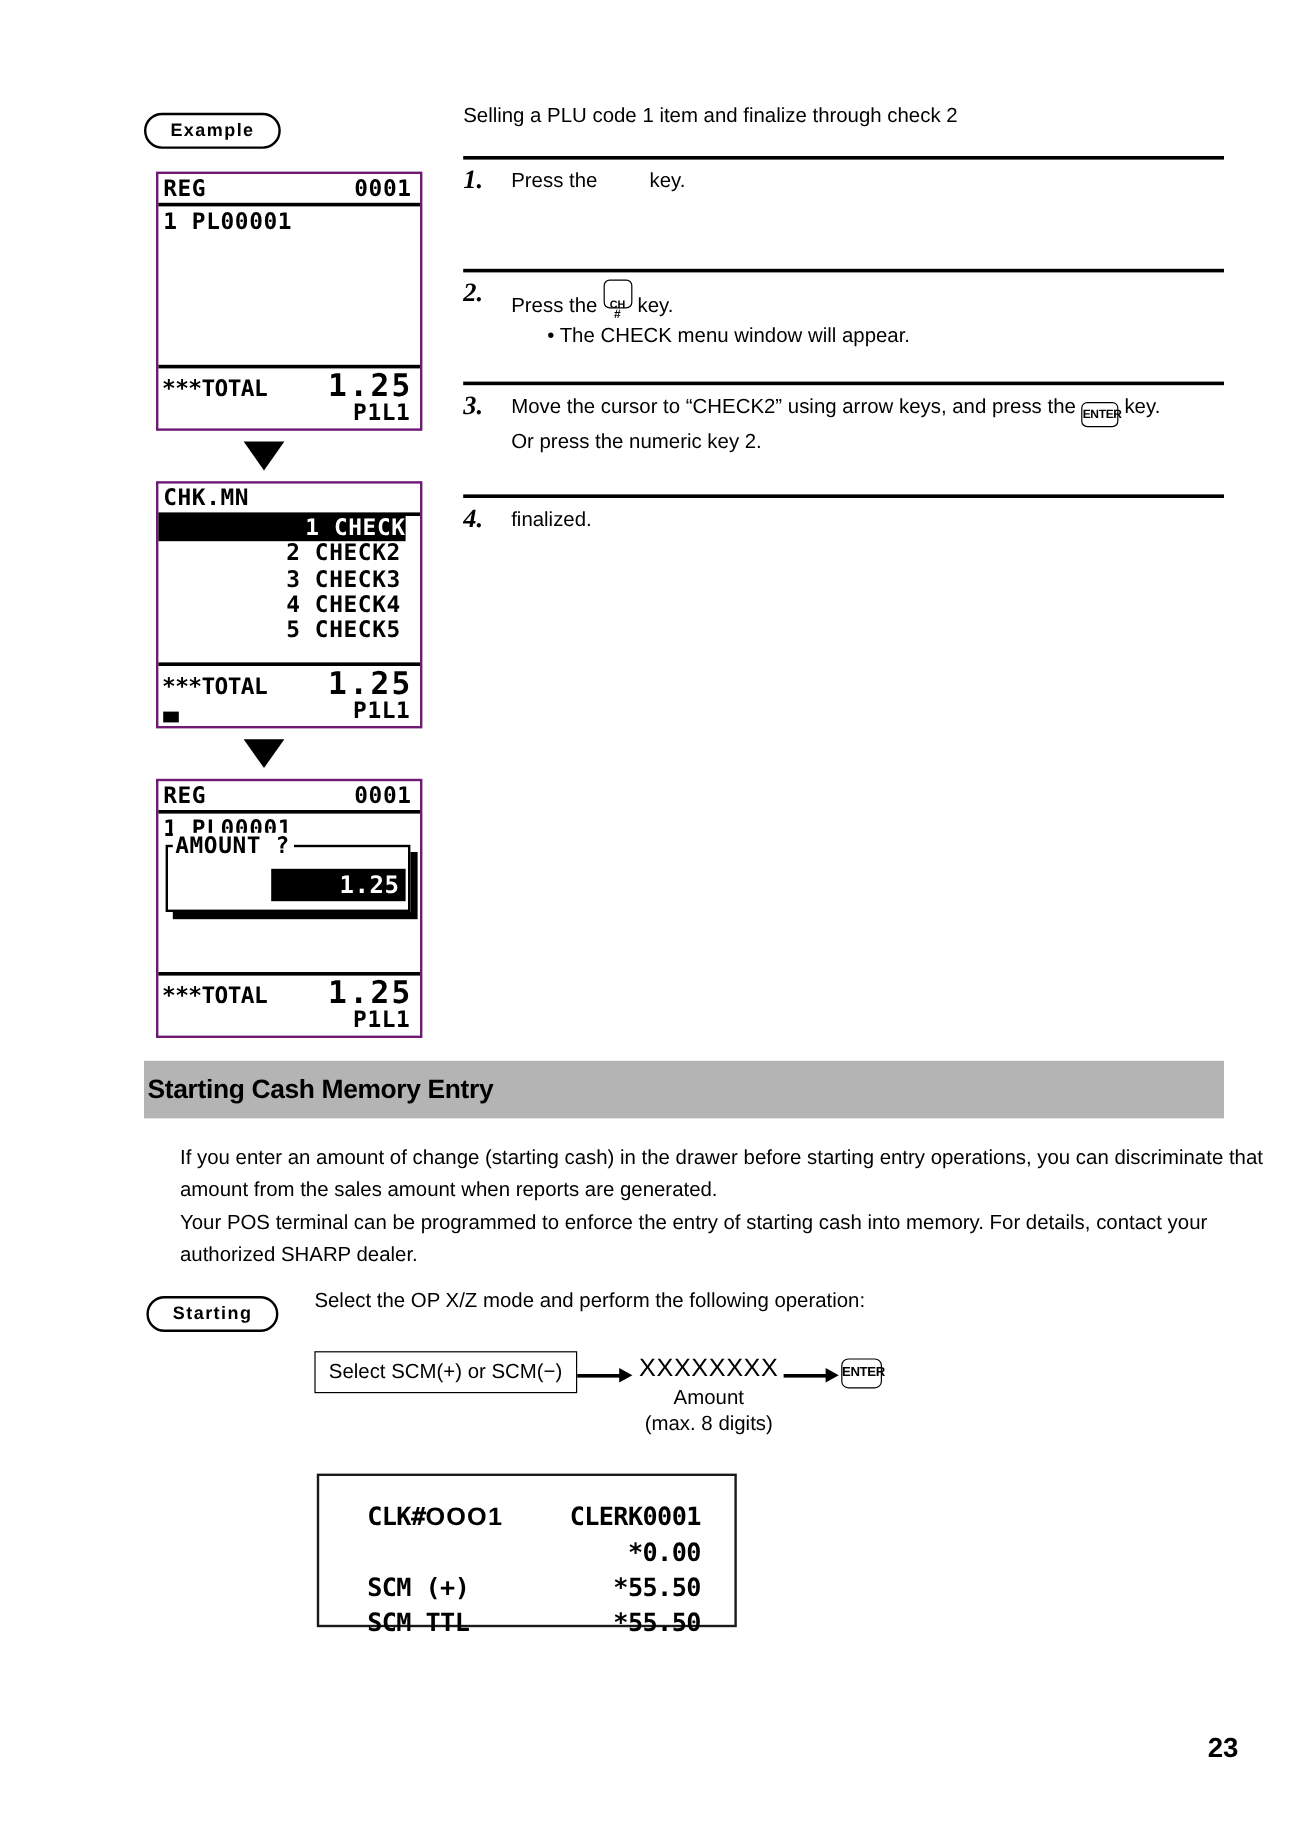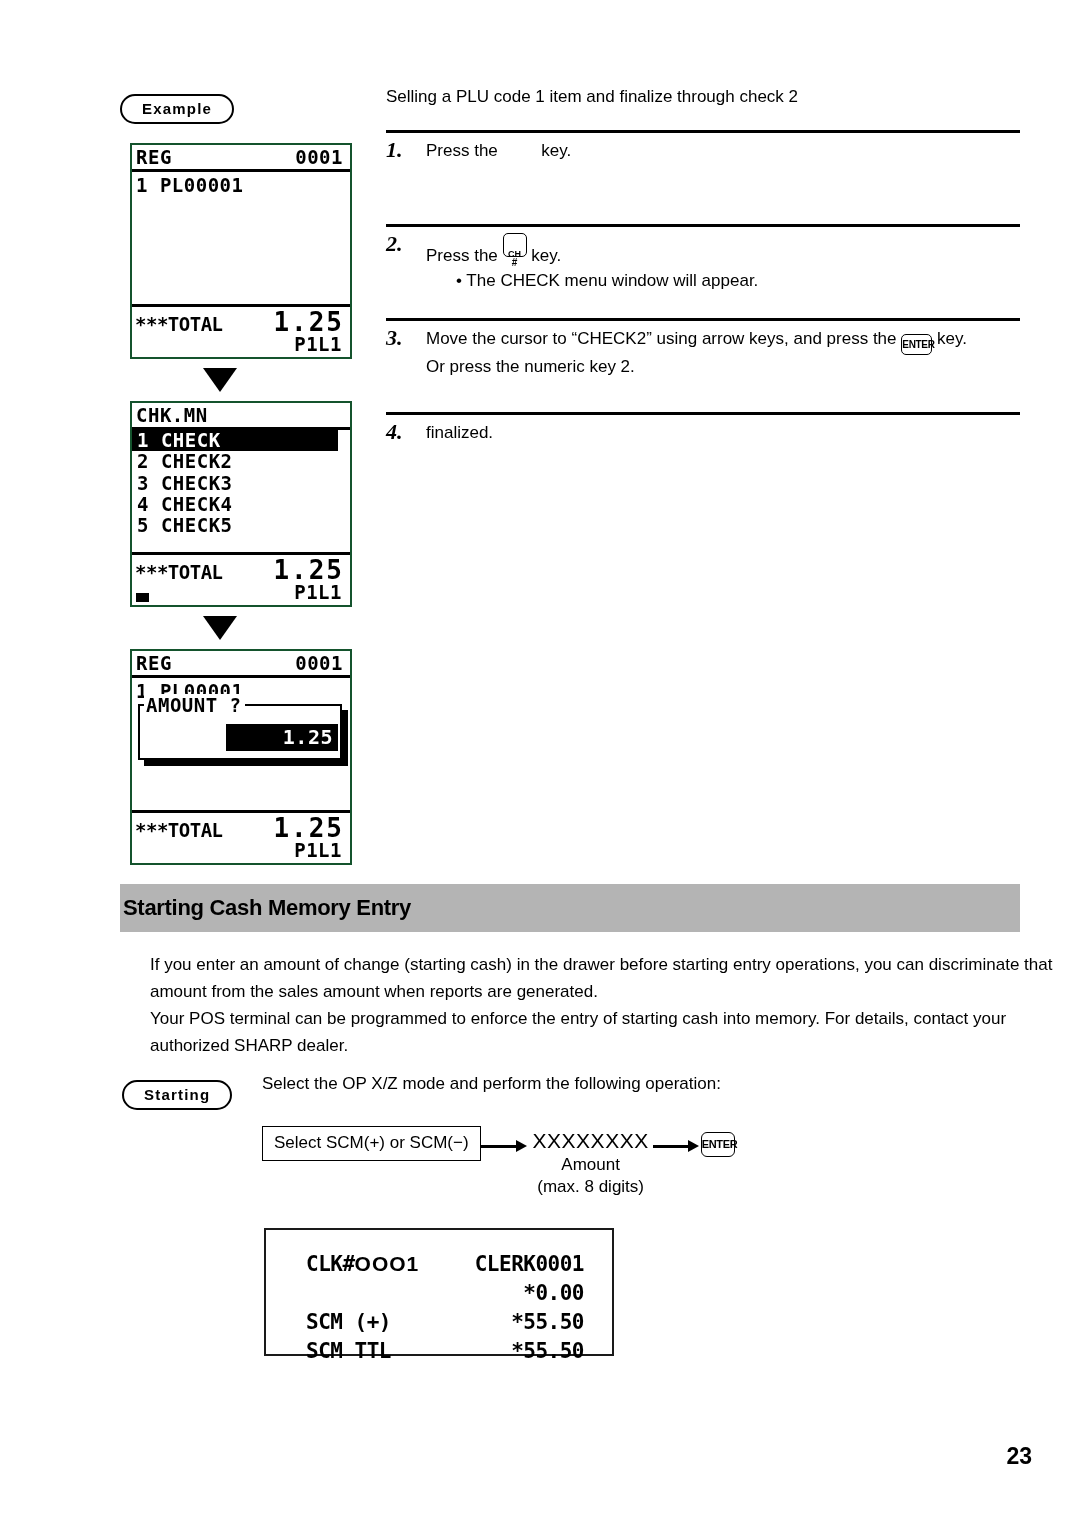--- a/index.html
+++ b/index.html
@@ -41,21 +41,21 @@
   
   #lcd-column {
     position: absolute;
     left: 130px;
     top: 143px;
     width: 240px;
   }
 
   .lcd {
     width: 222px;
-    border: 2px solid #14532d;
+    border: 2px solid #701a75;
     background: #fff;
     font-family: "DejaVu Sans Mono", monospace;
     font-weight: bold;
     color: #000;
     position: relative;
   }
   .lcd-header {
     display: flex;
     justify-content: space-between;
     align-items: baseline;
@@ -101,20 +101,21 @@
     margin-top: -4px;
   }
 
   
   .menu-row {
     font-size: 19px;
     letter-spacing: 0.5px;
     white-space: pre;
     line-height: 1.12;
     padding-left: 1px;
+    text-align: right;
   }
   .menu-row.selected {
     background: #000;
     color: #fff;
     display: block;
     margin-left: -4px;
     margin-right: -4px;
     padding-left: 5px;
   }
   .lcd-cursor {

